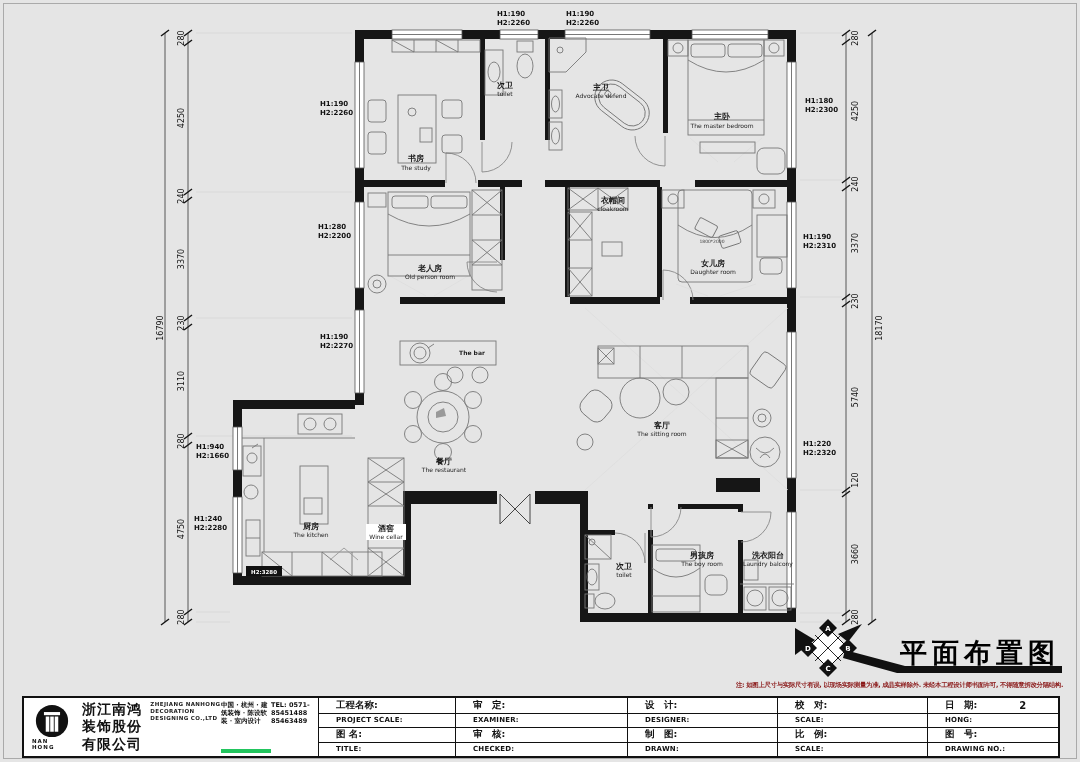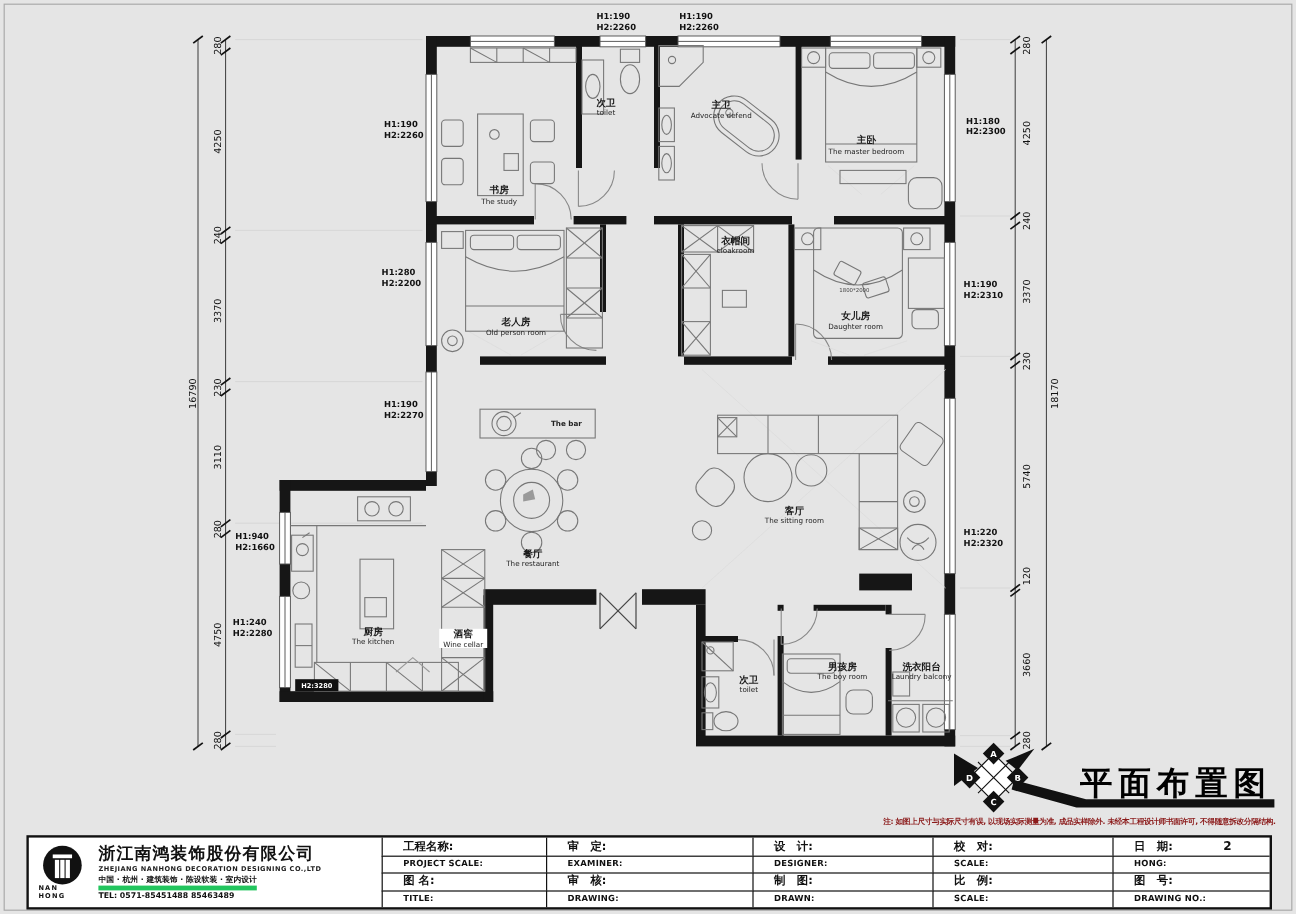--- a/index.html
+++ b/index.html
@@ -20,21 +20,21 @@
       grid-template-rows:repeat(4,1fr);background:#fff;box-sizing:border-box;}
   .tb .cell{border-left:1.5px solid #111;border-top:1px solid #111;display:flex;align-items:center;
       padding-left:17px;overflow:hidden;white-space:nowrap;}
   .tb .r1{border-top:none;}
   .tb .zh-cell{font-size:9.5px;font-weight:bold;}
   .tb .en-cell{font-size:7px;font-weight:bold;letter-spacing:.2px;}
   .tb .company{grid-row:1/5;grid-column:1;border-left:none;border-top:none;display:flex;
       align-items:center;gap:10px;padding:2px 4px 2px 8px;}
   .logo{width:40px;height:46px;display:flex;flex-direction:column;align-items:center;flex:none;}
   .logo-sub{font-size:5.5px;font-weight:bold;letter-spacing:1px;}
-  .cstack{display:flex;flex-direction:column;line-height:1.25;}
+  .cstack{display:flex;line-height:1.25;}
   .cname{font-size:14px;font-weight:bold;letter-spacing:1px;}
   .cen{font-size:5.5px;font-weight:bold;letter-spacing:.4px;color:#222;}
   .csrv{font-size:6.5px;font-weight:bold;border-bottom:4px solid #22c55e;padding-bottom:1px;width:max-content;}
   .ctel{font-size:6.5px;font-weight:bold;}
   .dateval{margin-left:42px;font-weight:bold;font-size:10px;}
   .note{position:absolute;left:736px;top:681px;width:344px;font-size:6.4px;font-weight:bold;
         color:#8b1a1a;white-space:nowrap;letter-spacing:-.3px;}
   .frame{position:absolute;inset:3px;border:1px solid #aaa;pointer-events:none;}
 </style>
 </head>
@@ -597,21 +597,21 @@
         <span>比　例:</span>
       </div>
   <div class="cell zh-cell" style="grid-column:6">
         <span>图　号:</span>
       </div>
 
   <div class="cell en-cell" style="grid-column:2">
         <span>TITLE:</span>
       </div>
   <div class="cell en-cell" style="grid-column:3">
-        <span>DRAWING:</span>
+        <span>CHECKED:</span>
       </div>
   <div class="cell en-cell" style="grid-column:4">
         <span>DRAWN:</span>
       </div>
   <div class="cell en-cell" style="grid-column:5">
         <span>SCALE:</span>
       </div>
   <div class="cell en-cell" style="grid-column:6">
         <span>DRAWING NO.:</span>
       </div>

